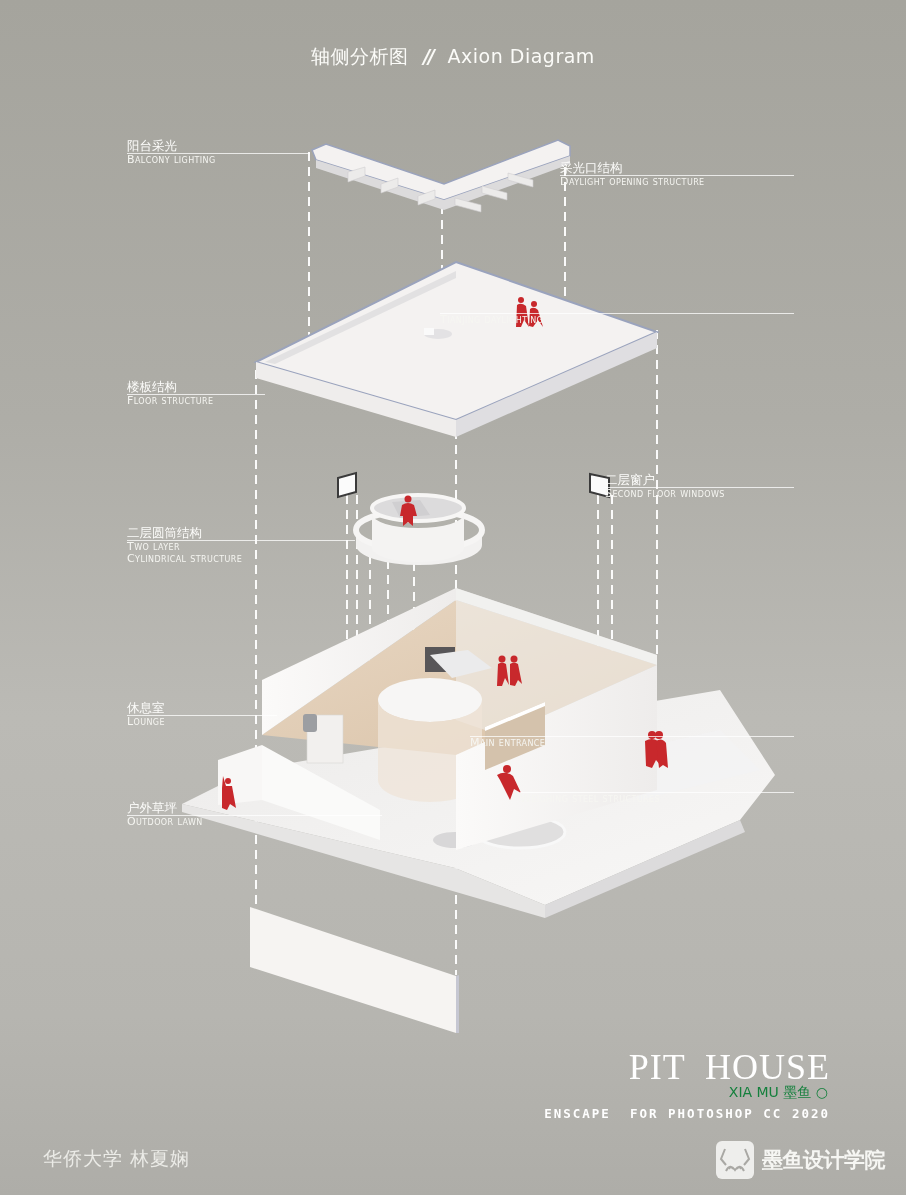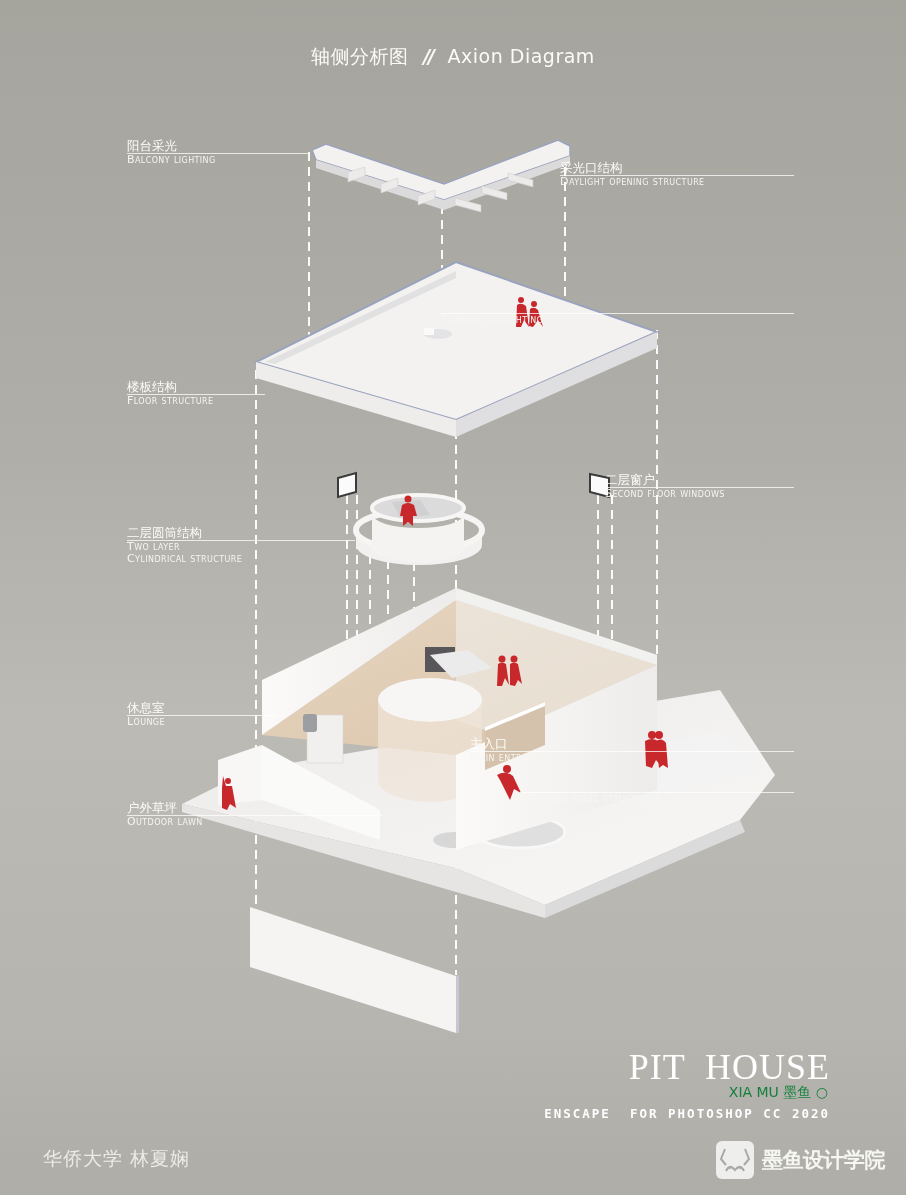--- a/index.html
+++ b/index.html
@@ -215,21 +215,20 @@
   <div class="en">cylindrical structure</div>
 </div>
 
 <div class="abs label" style="left:127px;top:700px;">
   <div class="cn">休息室</div>
   <div class="leader" style="width:150px;"></div>
   <div class="en">Lounge</div>
 </div>
 
 <div class="abs label right" style="left:470px;top:736px;width:324px;">
-  <div class="cn">主入口</div>
   <div class="leader" style="width:324px;"></div>
   <div class="en">Main entrance</div>
 </div>
 
 <div class="abs label right" style="left:520px;top:792px;width:274px;">
   <div class="leader" style="width:274px;"></div>
   <div class="en">Weighing steel structures</div>
 </div>
 
 <div class="abs label" style="left:127px;top:800px;">

